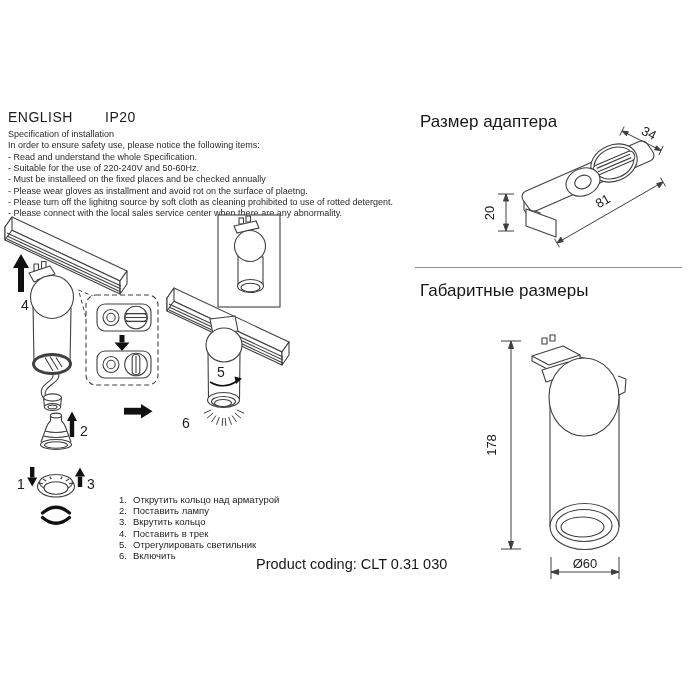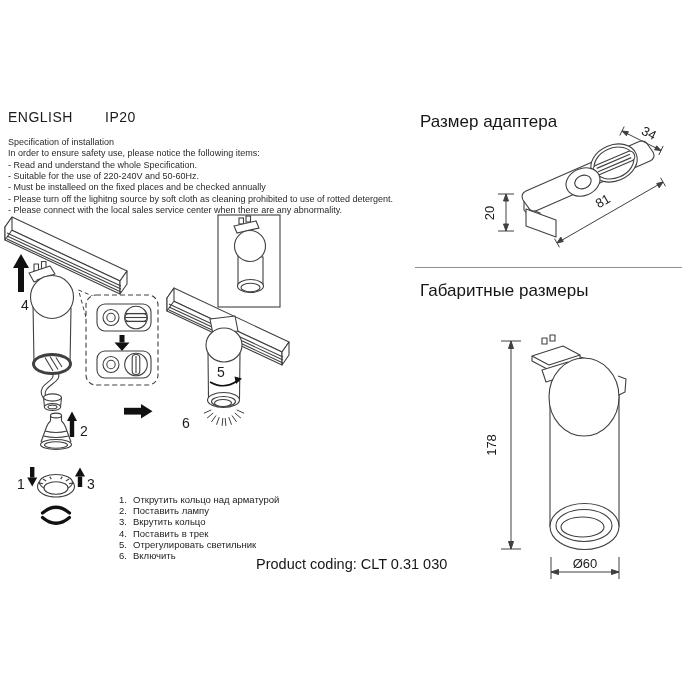--- a/index.html
+++ b/index.html
@@ -1,21 +1,21 @@
 <!DOCTYPE html>
 <html><head>
 <meta charset="utf-8">
 <style>
   html,body{margin:0;padding:0;background:#fff;}
   #page{position:relative;width:700px;height:700px;background:#ffffff;overflow:hidden;
         font-family:"Liberation Sans", sans-serif;color:#1b1b1b;}
   .abs{position:absolute;}
   .h-lang{font-size:14px;letter-spacing:.5px;}
   .h-ip{font-size:14px;letter-spacing:.5px;}
-  .spec{font-size:9px;line-height:11.35px;color:#2a2a2a;white-space:nowrap;margin-top:8px;}
+  .spec{font-size:9px;line-height:11.35px;color:#2a2a2a;white-space:nowrap;}
   .sec-title{font-size:17px;color:#161616;white-space:nowrap;}
   .ru-list{font-size:9.5px;line-height:11.2px;color:#222;white-space:nowrap;}
   .ru-list .row span.num{display:inline-block;min-width:10px;}
   .ru-list .row span.txt{margin-left:4px;margin-top:48px;}
   .coding{font-size:14.5px;color:#161616;white-space:nowrap;text-align:center;}
   .divider{height:1px;background:#8f8f8f;}
   svg text{font-family:"Liberation Sans", sans-serif;fill:#1b1b1b;}
   svg .dim{font-size:13px;}
   svg .stepnum{font-size:14px;}
 </style>
@@ -26,20 +26,21 @@
 
   <div class="abs h-lang" style="left:8px;top:109px;">ENGLISH</div>
   <div class="abs h-ip" style="left:105px;top:109px;">IP20</div>
 
   <div class="abs spec" style="left:8px;top:129px;">
     <div>Specification of installation</div>
     <div>In order to ensure safety use, please notice the following items:</div>
     <div>- Read and understand the whole Specification.</div>
     <div>- Suitable for the use of 220-240V and 50-60Hz.</div>
     <div>- Must be installeed on the fixed places and be checked annually</div>
+    <div>- Please wear gloves as installment and avoid rot on the surface of plaetng.</div>
     <div>- Please turn off the lighitng source by soft cloth as cleaning prohibited to use of rotted detergent.</div>
     <div>- Please connect with the local sales service center when there are any abnormality.</div>
   </div>
 
   <svg class="abs" style="left:0;top:205px;" width="340" height="330" viewBox="0 0 340 330">
     <defs>
       <g id="rail" stroke="#404040" fill="#ffffff" stroke-width="1.1" stroke-linejoin="round">
         <polygon points="3,17 10,7 125,61 118,71"></polygon>
         <polygon points="3,17 118,71 118,84 3,30"></polygon>
         <polygon points="3,17 10,7 10,20 3,30"></polygon>

